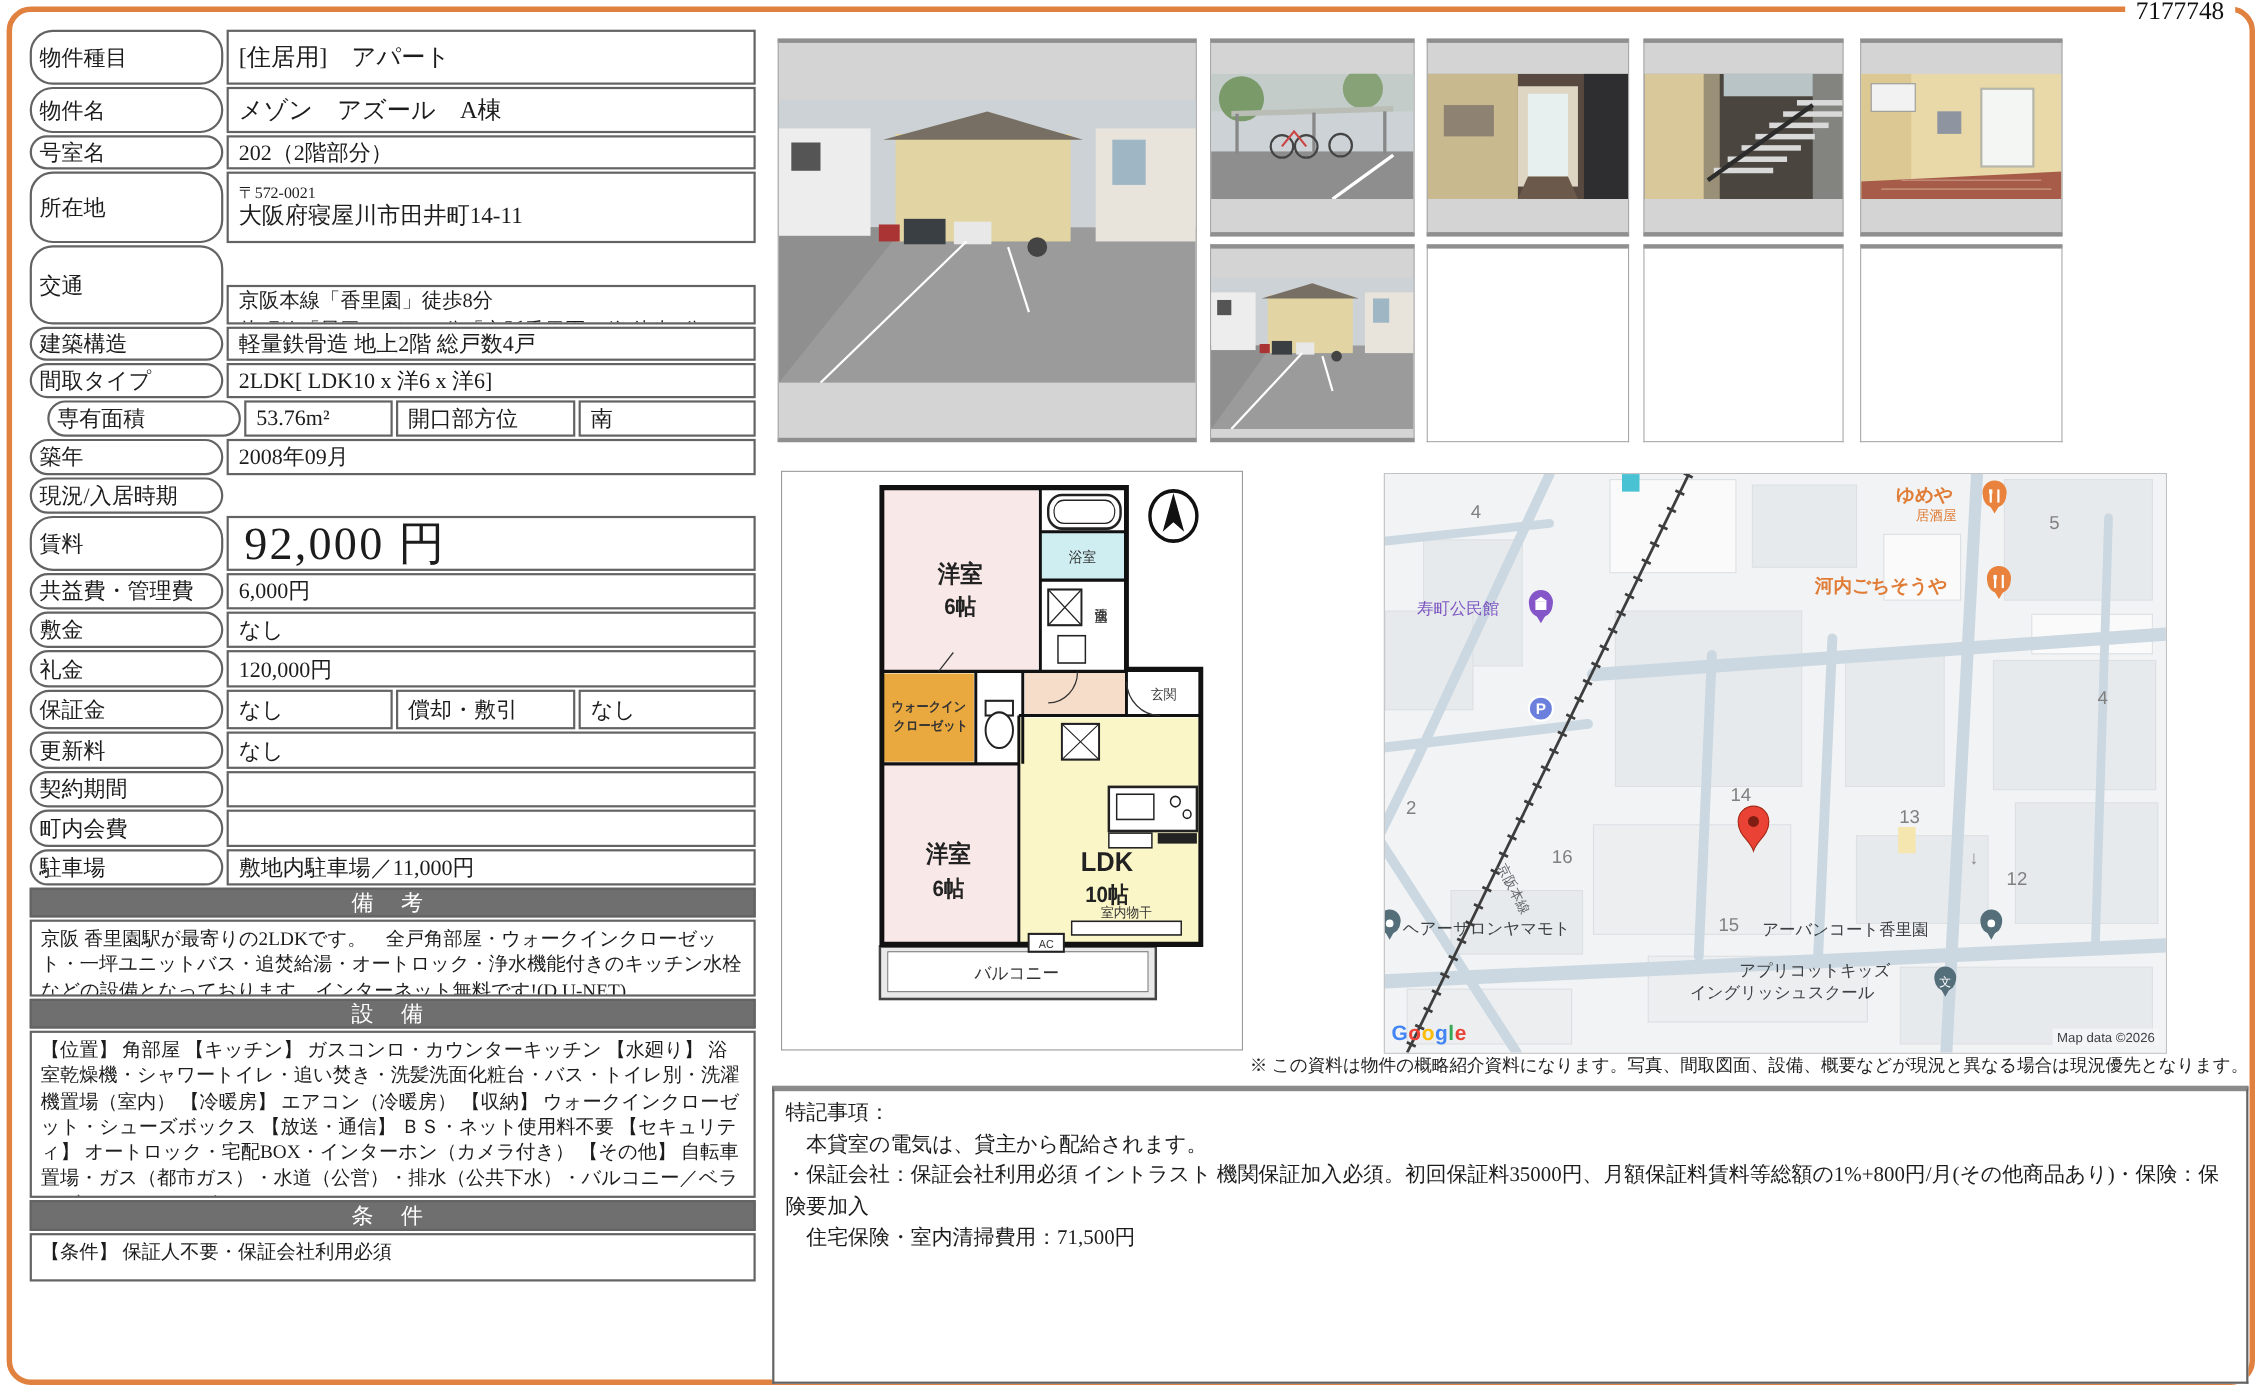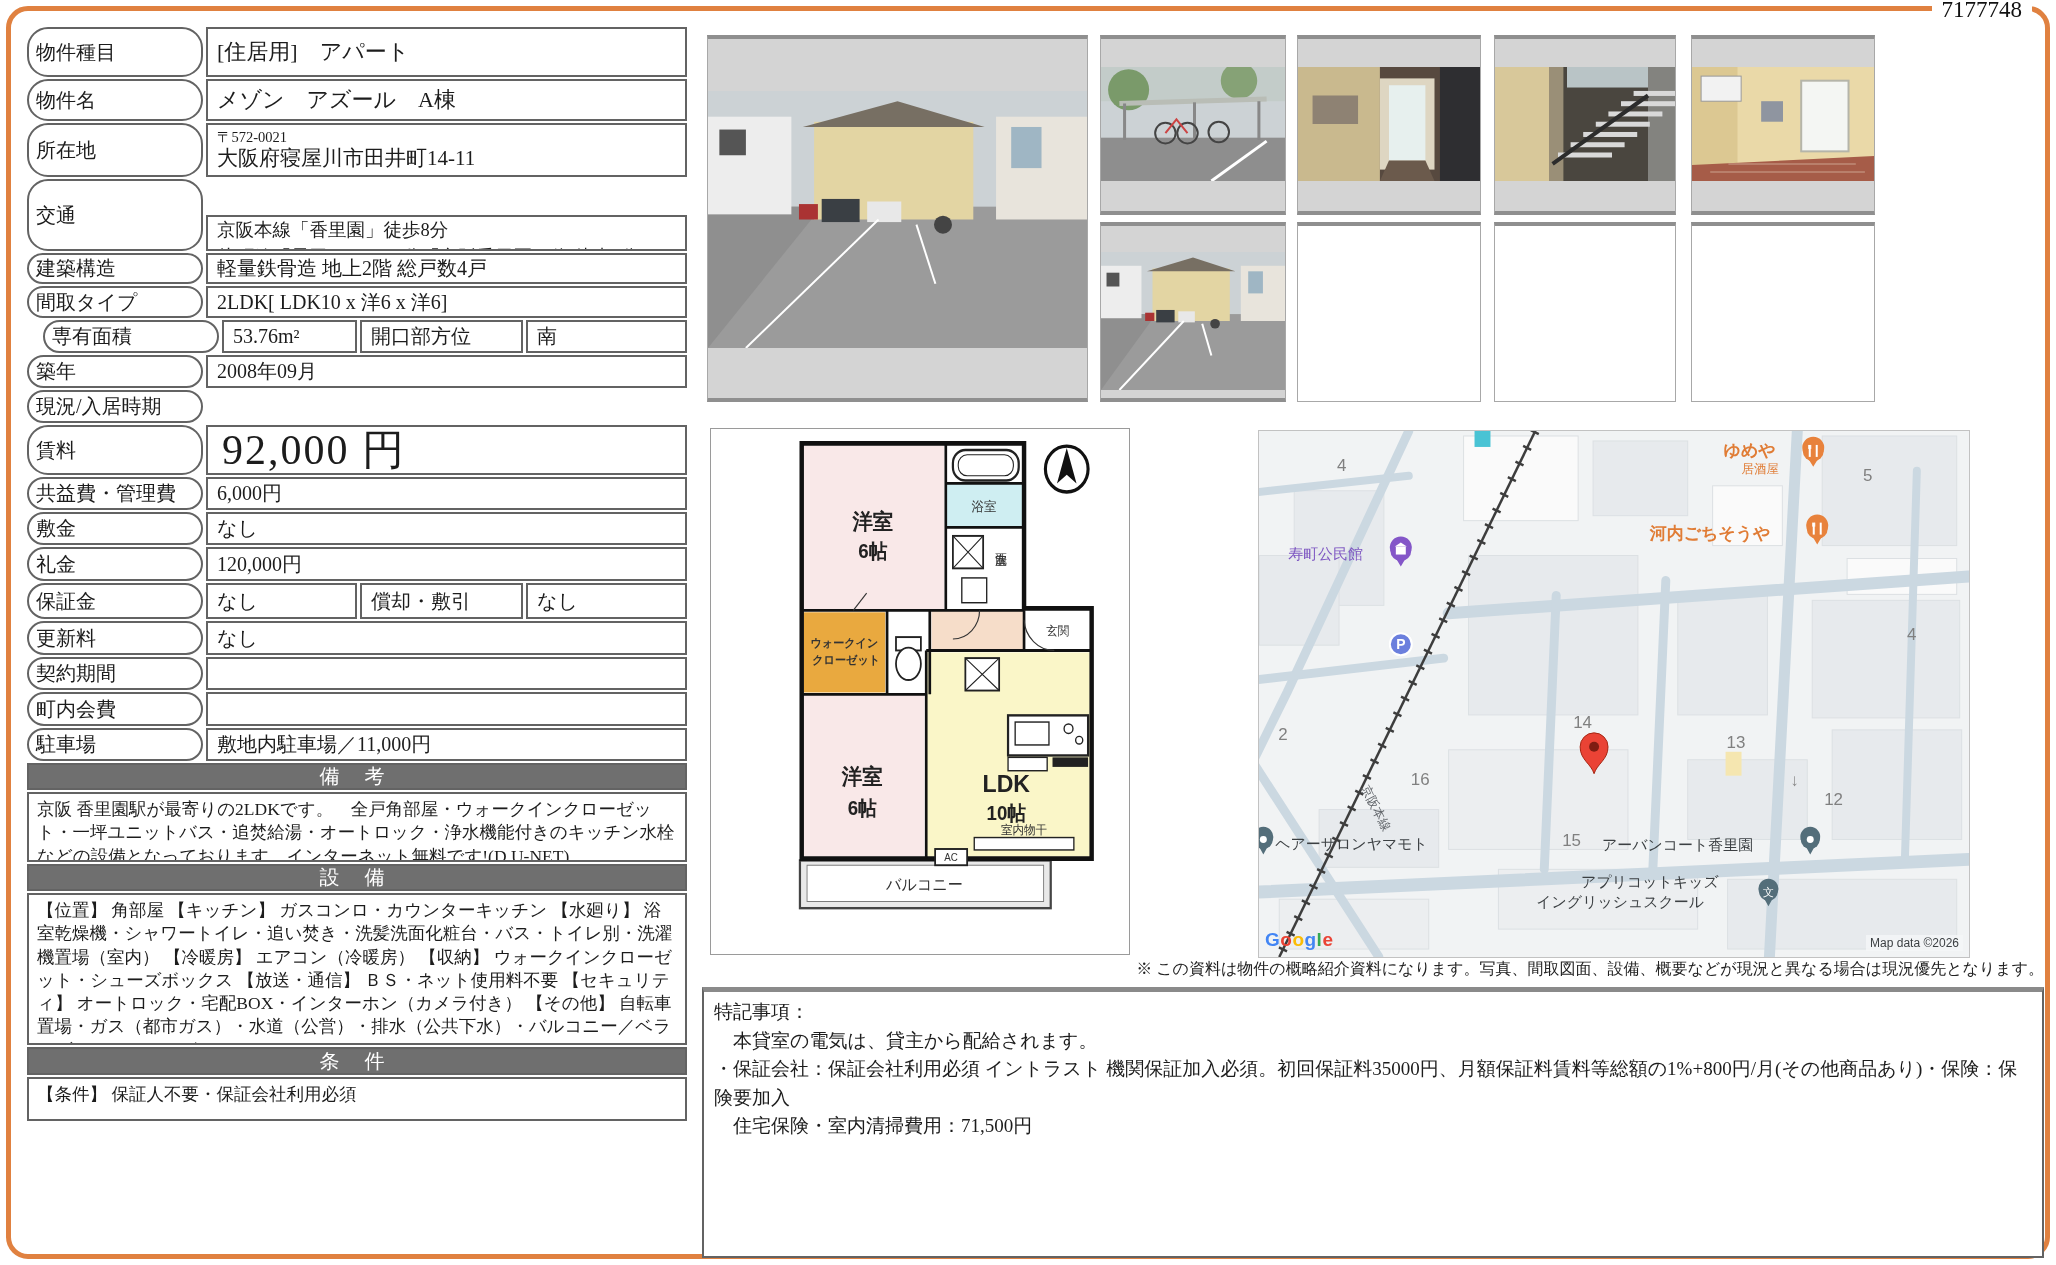--- a/index.html
+++ b/index.html
@@ -55,21 +55,25 @@
 
   <div id="ptable">
       <div class="trow" style="height: 50px;">
         <div class="tcell tlabel">物件種目</div>
         <div class="tcell tvalue big">[住居用]　アパート</div>
       </div>
       <div class="trow" style="height: 42px;">
         <div class="tcell tlabel">物件名</div>
         <div class="tcell tvalue big">メゾン　アズール　A棟</div>
       </div>
-      <div class="trow" style="height: 54px;">
+      <div class="trow" style="height: 31px;">
+        <div class="tcell tlabel">号室名</div>
+        <div class="tcell tvalue">202（2階部分）</div>
+      </div>
+      <div class="trow" style="height: 65px;">
         <div class="tcell tlabel">所在地</div>
         <div class="tcell tvalue">
           <div class="addr-s">〒572-0021</div>
           <div class="addr-b">大阪府寝屋川市田井町14-11</div>
         </div>
       </div>
       <div class="trow" style="height: 72px;">
         <div class="tcell tlabel">交通</div>
         <div class="tcell tvalue" style="justify-content: flex-start; padding-top: 0; margin-top: 36px;">
           <div class="mline">京阪本線「香里園」徒歩8分</div>

